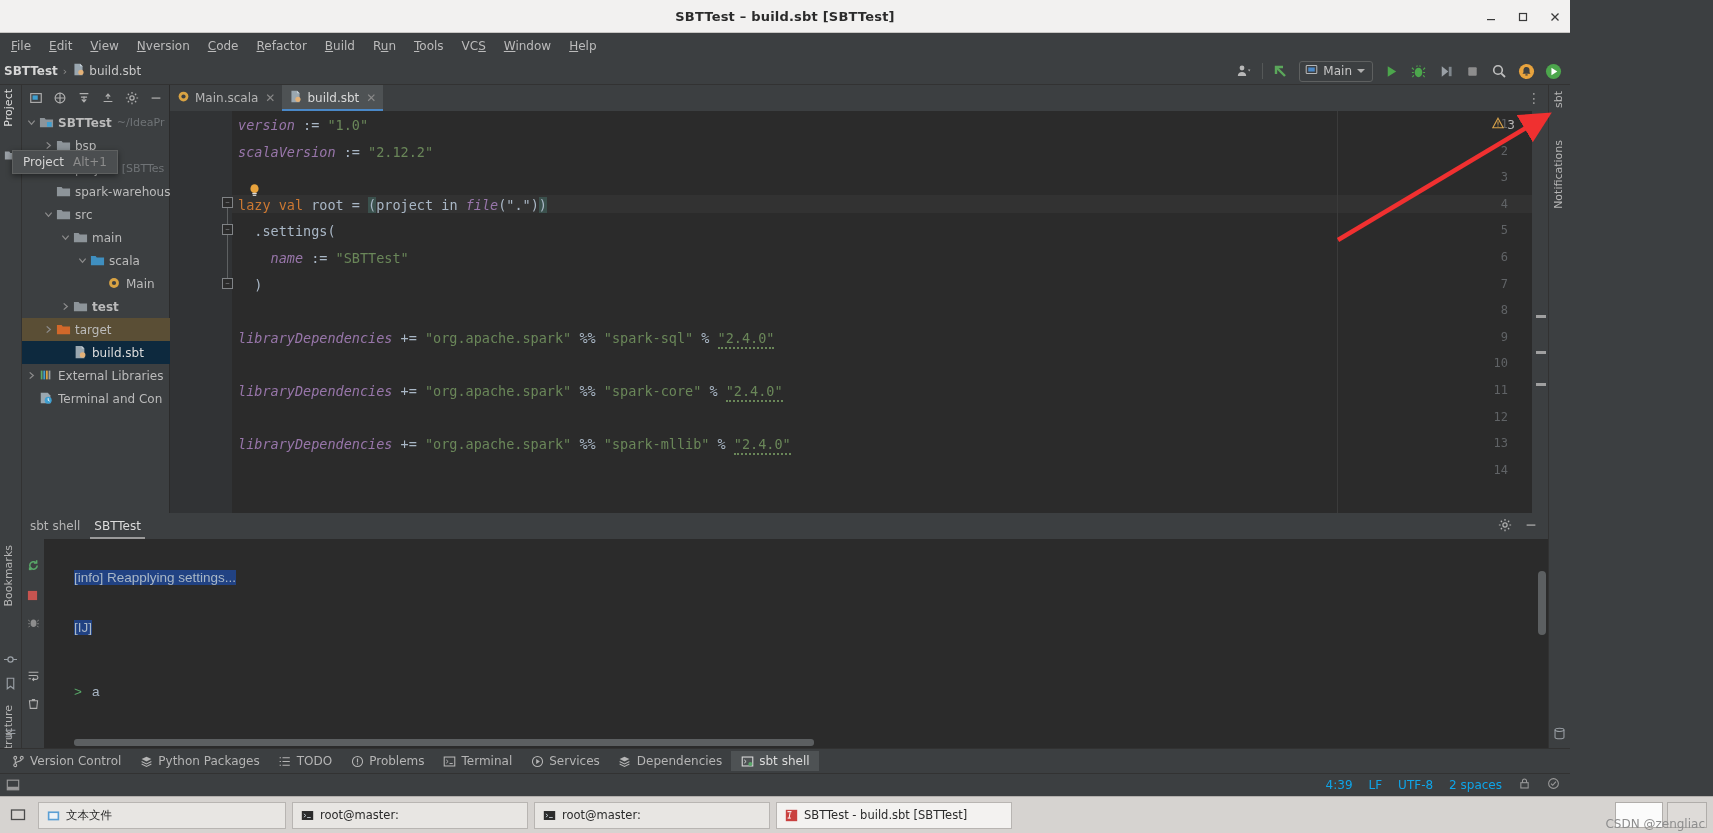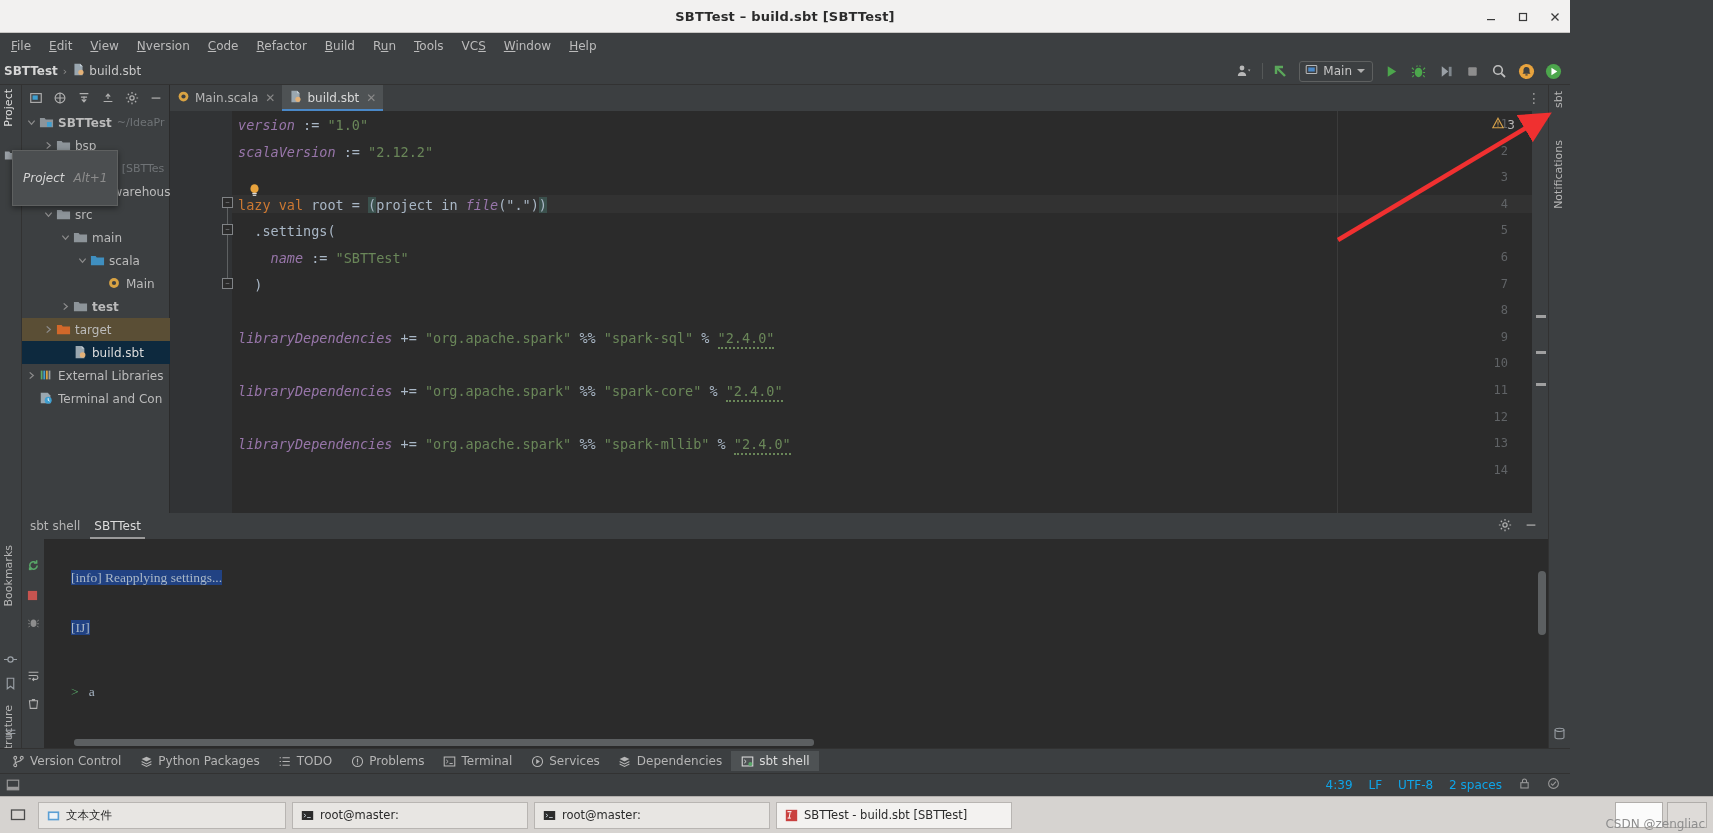--- a/index.html
+++ b/index.html
@@ -86,22 +86,22 @@
   .ficon { width: 15px; height: 15px; flex: 0 0 15px; margin-right: 4px; position: relative; }
   .lbl { overflow: hidden; text-overflow: clip; }
   .lbl.bold { font-weight: bold; }
   .sub { color: #6f7376; font-size: 11px; margin-left: 5px; }
   .hscroll { position:absolute; left: 28px; top: 500px; width: 70px; height: 7px;
              background: #5c5f61; border-radius: 3px; }
 
   
   .tooltip {
     position: absolute; left: 12px; top: 150px; background: #4b4e50;
-    border: 1px solid #5e6060; padding: 20px 10px; font-size: 12px; color: #d4d4d4;
-    box-shadow: 0 2px 6px rgba(0,0,0,.45); z-index: 40; white-space: nowrap; font-style: italic;
+    border: 1px solid #5e6060; padding: 4px 10px; font-size: 12px; color: #d4d4d4;
+    box-shadow: 0 2px 6px rgba(0,0,0,.45); z-index: 40; white-space: nowrap;
   }
   .tooltip .hk { color: #8c8c8c; margin-left: 9px; }
 
   
   .edtabs {
     position: absolute; left: 170px; top: 85px; width: 1378px; height: 26px;
     background: #3c3f41; display: flex; align-items: stretch;
   }
   .edtab { display: flex; align-items: center; gap: 5px; padding: 0 7px; font-size: 12px;
            color: #b5b5b5; position: relative; }
@@ -147,21 +147,21 @@
   }
   .sbt-tabs { position:absolute; left:0; top:0; width:100%; height:26px; display:flex; align-items:center;
               padding-left: 8px; gap: 14px; }
   .sbt-tab { font-size: 12px; color: #b5b5b5; position: relative; padding-bottom: 6px; padding-top: 6px; }
   .sbt-tab.sel { color: #dcdcdc; }
   .sbt-tab.sel::after { content:''; position:absolute; left:-4px; bottom:0; width: calc(100% + 8px); height:2px; background:#9a9a9a; }
   .sbt-tb-right { margin-left:auto; display:flex; align-items:center; gap:12px; padding-right:10px; color:#b0b0b0; }
   .sbt-gutter { position:absolute; left:0; top:26px; width:22px; height:209px; background:#3c3f41; }
   .sbt-console { position:absolute; left:22px; top:26px; right:0; height:209px; background:#2b2b2b; overflow:hidden; }
   .c-line { position:absolute; left:0; font-size:13.5px; line-height:19px; white-space:pre; color:#a9b7c6;
-            font-family: Liberation Serif, serif; }
+            font-family: Liberation Sans, sans-serif; }
   .c-sel { background: #214283; }
   .c-link { color:#589df6; text-decoration: underline; }
   .c-prompt { color:#59a869; }
   .g-ico { position:absolute; left:5px; width:13px; height:13px; }
   .sbt-vscroll { position:absolute; right:2px; top:32px; width:8px; height:64px; background:#5c5f61; border-radius:4px; }
   .sbt-hscroll { position:absolute; left:30px; bottom:2px; width:740px; height:7px; background:#5c5f61; border-radius:3px; }
 
   
   .twbar {
     position: absolute; left: 0; top: 748px; width: 1570px; height: 25px;

